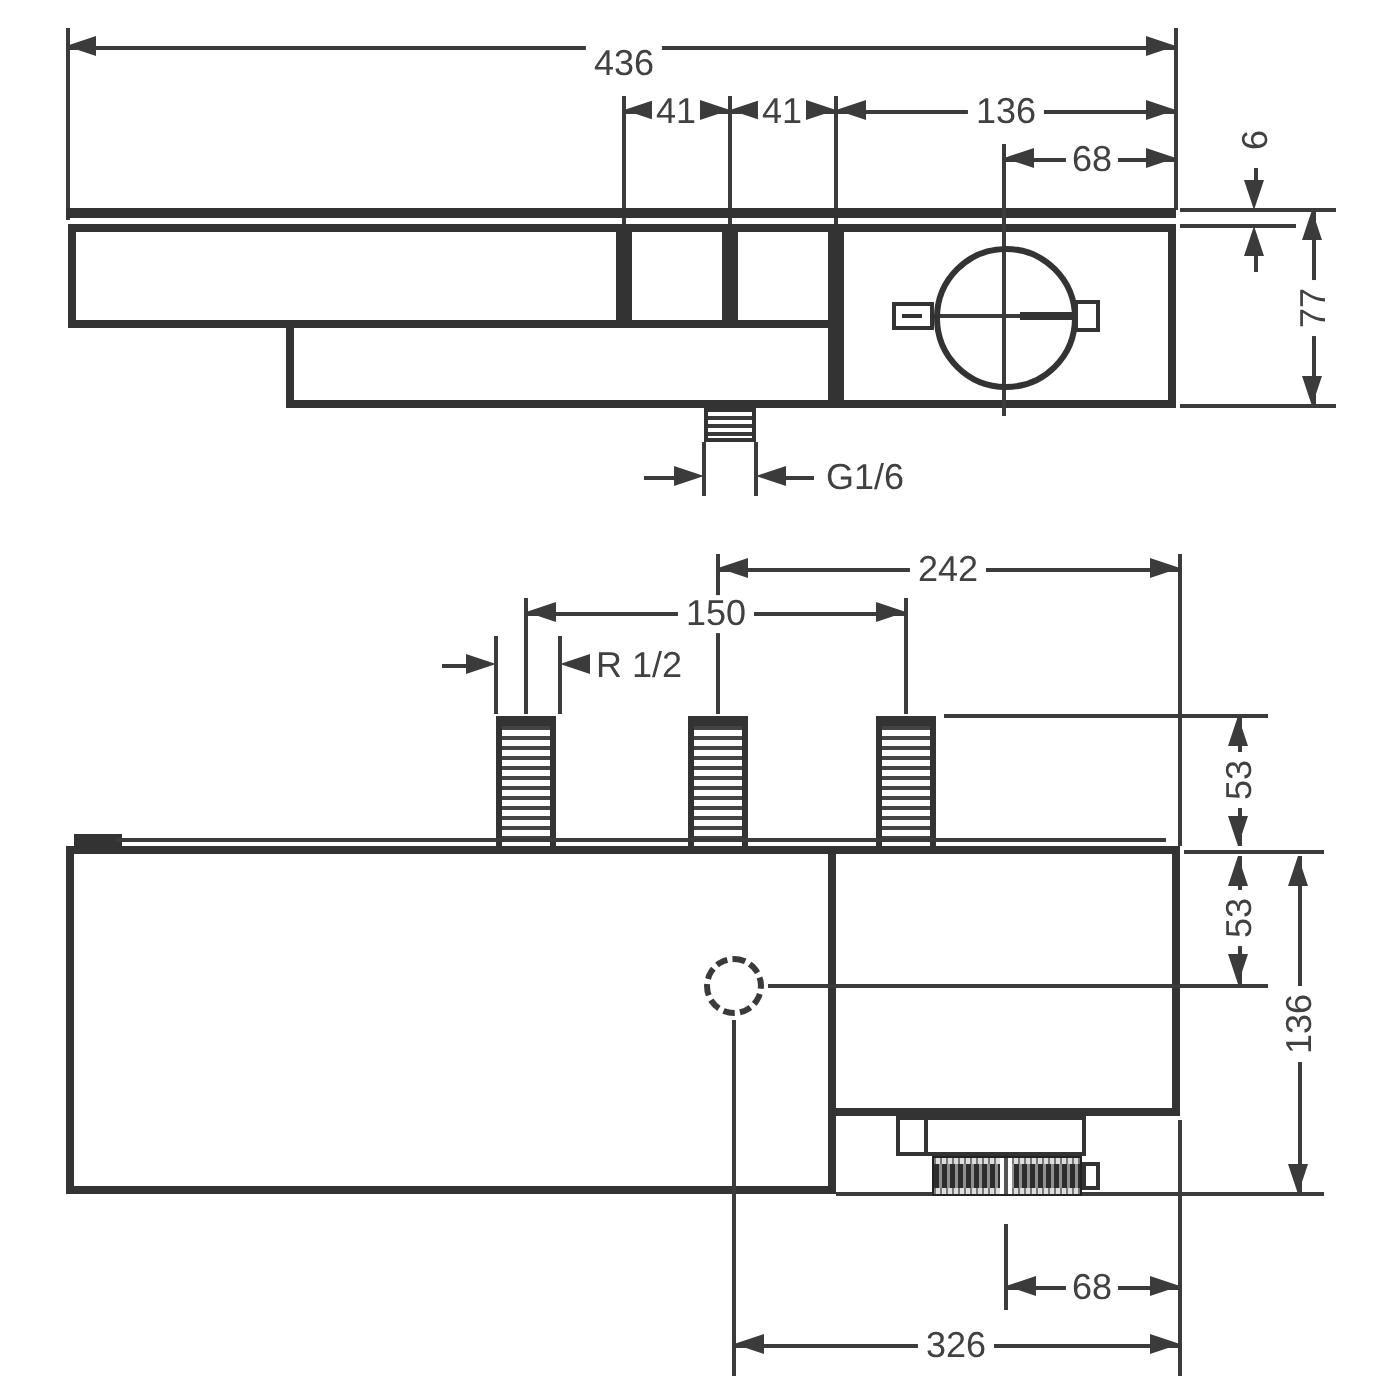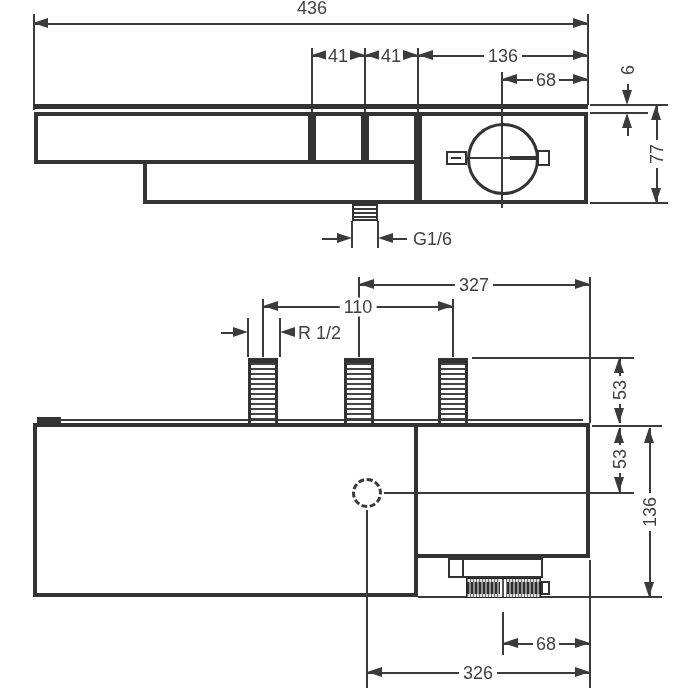--- a/index.html
+++ b/index.html
@@ -38,21 +38,21 @@
     <div class="vl" style="left:311px;top:48px;height:65px;"></div>
     <div class="vl" style="left:364px;top:48px;height:65px;"></div>
     <div class="vl" style="left:417px;top:48px;height:65px;"></div>
     <div class="hl" style="left:590px;top:104px;width:78px;"></div>
     <div class="hl" style="left:590px;top:112px;width:58px;"></div>
     <div class="hl" style="left:590px;top:202px;width:78px;"></div>
 
     <div class="hl" style="left:33px;top:23px;width:555px;"></div>
     <div class="ar ar-l" style="left:33px;top:18px;"></div>
     <div class="ar ar-r" style="left:573px;top:18px;"></div>
-    <div class="lbl" style="left:312px;top:8px;">436</div>
+    <div class="lbl" style="left:312px;top:32px;">436</div>
 
     <div class="hl" style="left:312px;top:55px;width:53px;"></div>
     <div class="ar ar-l" style="left:312px;top:50px;"></div>
     <div class="ar ar-r" style="left:350px;top:50px;"></div>
     <div class="lbl" style="left:338px;top:56px;padding:0 2px;">41</div>
 
     <div class="hl" style="left:365px;top:55px;width:53px;"></div>
     <div class="ar ar-l" style="left:365px;top:50px;"></div>
     <div class="ar ar-r" style="left:403px;top:50px;"></div>
     <div class="lbl" style="left:391px;top:56px;padding:0 2px;">41</div>
@@ -112,26 +112,26 @@
     <div class="vl" style="left:262px;top:299px;height:58px;"></div>
     <div class="vl" style="left:452px;top:299px;height:58px;"></div>
     <div class="vl" style="left:247px;top:318px;height:39px;"></div>
     <div class="vl" style="left:279px;top:318px;height:39px;"></div>
     <div class="hl" style="left:472px;top:357px;width:162px;"></div>
     <div class="hl" style="left:592px;top:425px;width:70px;"></div>
 
     <div class="hl" style="left:359px;top:284px;width:231px;"></div>
     <div class="ar ar-l" style="left:359px;top:279px;"></div>
     <div class="ar ar-r" style="left:575px;top:279px;"></div>
-    <div class="lbl" style="left:474px;top:285px;">327</div>
+    <div class="lbl" style="left:474px;top:285px;">242</div>
 
     <div class="hl" style="left:263px;top:306px;width:190px;"></div>
     <div class="ar ar-l" style="left:263px;top:301px;"></div>
     <div class="ar ar-r" style="left:438px;top:301px;"></div>
-    <div class="lbl" style="left:358px;top:307px;">110</div>
+    <div class="lbl" style="left:358px;top:307px;">150</div>
 
     <div class="hl" style="left:221px;top:332px;width:14px;"></div>
     <div class="ar ar-r" style="left:233px;top:327px;"></div>
     <div class="ar ar-l" style="left:280px;top:327px;"></div>
     <div class="lbl side" style="left:296px;top:333px;padding:0 2px;">R 1/2</div>
 
     <div class="vl" style="left:619px;top:358px;height:65px;"></div>
     <div class="ar ar-u" style="left:614px;top:358px;"></div>
     <div class="ar ar-d" style="left:614px;top:408px;"></div>
     <div class="lbl rot" style="left:620px;top:390px;">53</div>

